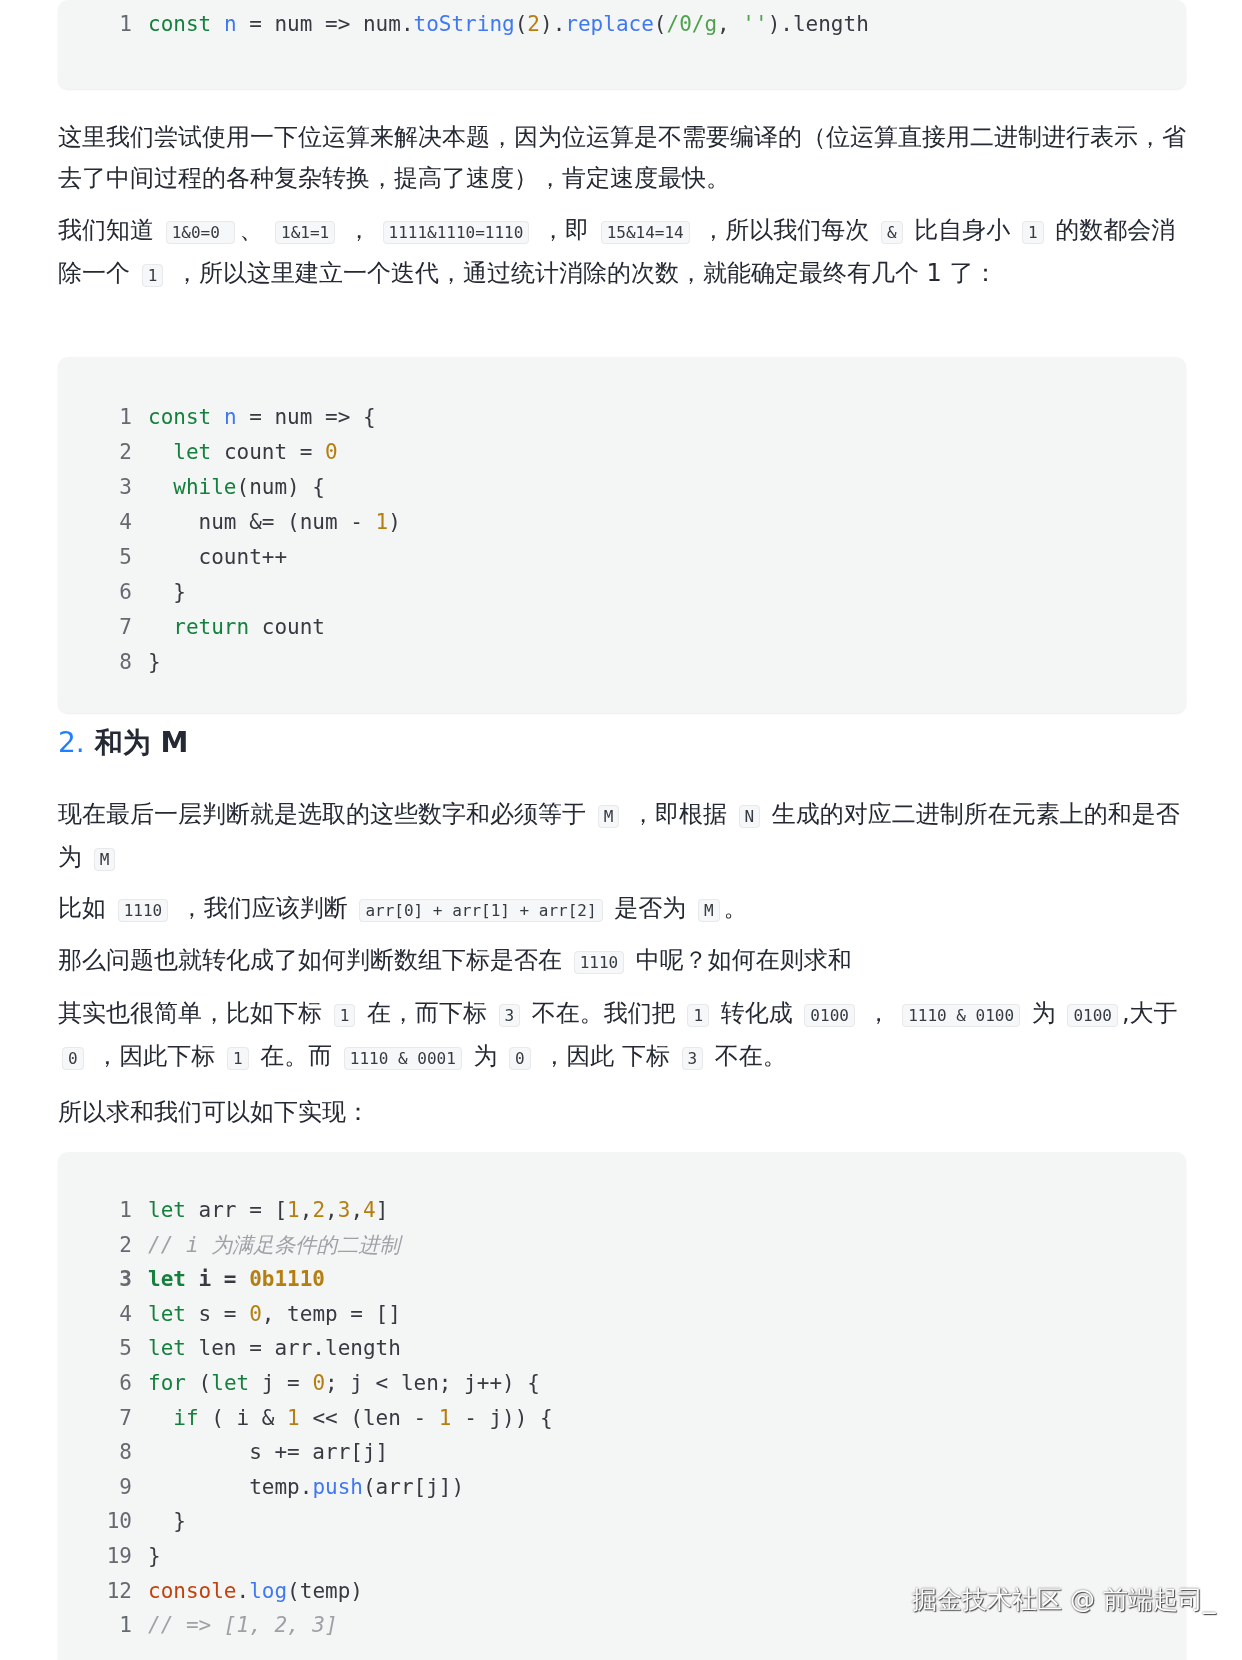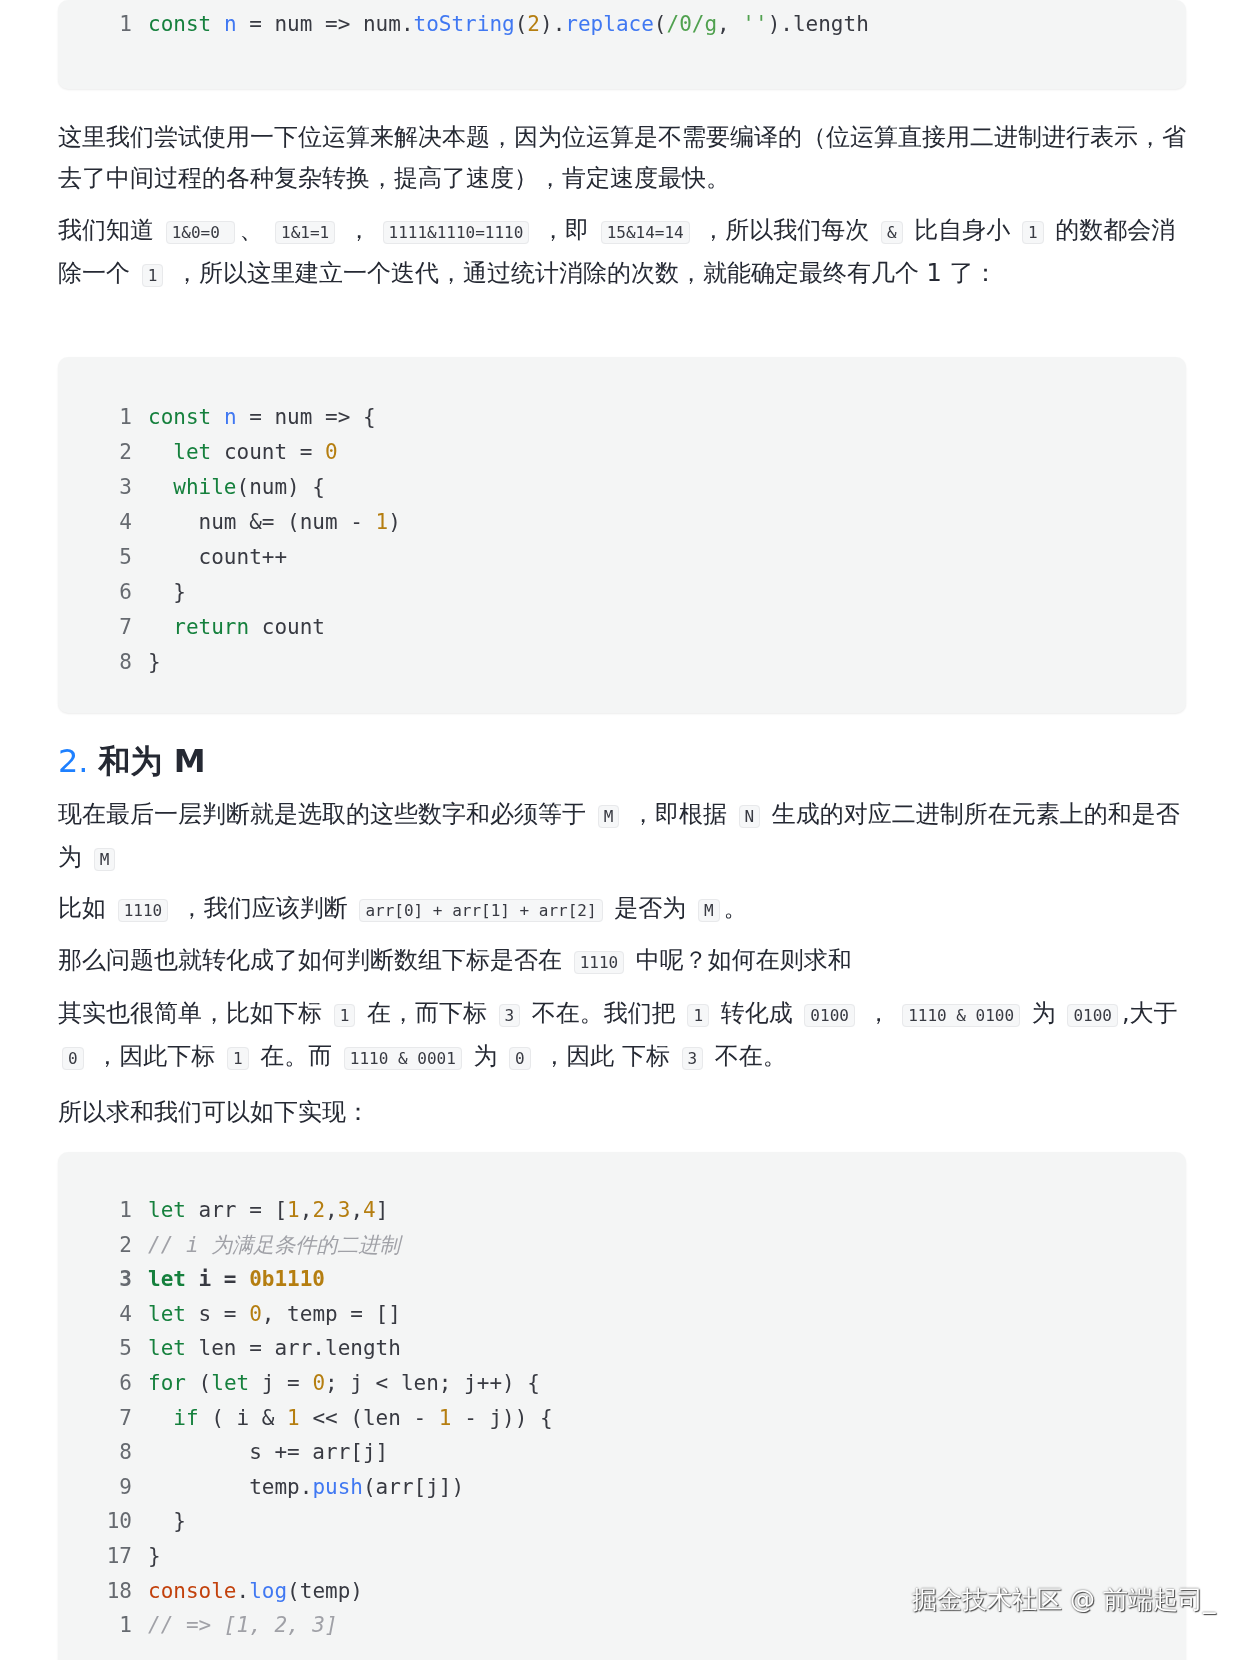--- a/index.html
+++ b/index.html
@@ -15,21 +15,21 @@
   .fn { color:#4078f2; }
   .num { color:#b57e10; }
   .str { color:#50a14f; }
   .cm { color:#a0a1a7; font-style:italic; }
   .bi { color:#c2410c; }
   .para { position:absolute; left:58px; width:1134px; font-size:24px; line-height:41px;
           color:#252933; margin:0; }
   .ic { font-family:"DejaVu Sans Mono","Liberation Mono",monospace; font-size:16px;
         background:#f6f7f8; border:1px solid #e8e9eb; border-radius:4px; padding:1px 5px;
         color:#383a42; margin:0 4px; }
-  .heading { position:absolute; left:58px; top:740px; font-size:32px; font-weight:bold; color:#252933; }
+  .heading { position:absolute; left:58px; top:724px; font-size:28px; font-weight:bold; color:#252933; }
   .heading .hnum { color:#1e80ff; font-weight:normal; margin-right:10px; }
   .watermark { position:absolute; left:912px; top:1583px; font-size:25px; color:#ffffff;
                text-shadow:0 0 2px #555, 1px 1px 1px #444; }
 </style>
 </head>
 <body>
 
 <div class="code-box" style="top:0px;height:89px;" id="cb1">
     <div class="code-line" style="top: 7px;"><span class="ln">1</span><span class="kw">const</span> <span class="fn">n</span> = num =&gt; num.<span class="fn">toString</span>(<span class="num">2</span>).<span class="fn">replace</span>(<span class="str">/0/g</span>, <span class="str">''</span>).length</div>
   </div>
@@ -63,18 +63,18 @@
     <div class="code-line" style="top: 41px;"><span class="ln">1</span><span class="kw">let</span> arr = [<span class="num">1</span>,<span class="num">2</span>,<span class="num">3</span>,<span class="num">4</span>]</div>
     <div class="code-line" style="top: 75.6px;"><span class="ln">2</span><span class="cm">// i 为满足条件的二进制</span></div>
     <div class="code-line" style="top: 110.2px; font-weight: bold;"><span class="ln">3</span><span class="kw">let</span> i = <span class="num">0b1110</span></div>
     <div class="code-line" style="top: 144.8px;"><span class="ln">4</span><span class="kw">let</span> s = <span class="num">0</span>, temp = []</div>
     <div class="code-line" style="top: 179.4px;"><span class="ln">5</span><span class="kw">let</span> len = arr.length</div>
     <div class="code-line" style="top: 214px;"><span class="ln">6</span><span class="kw">for</span> (<span class="kw">let</span> j = <span class="num">0</span>; j &lt; len; j++) {</div>
     <div class="code-line" style="top: 248.6px;"><span class="ln">7</span>  <span class="kw">if</span> ( i &amp; <span class="num">1</span> &lt;&lt; (len - <span class="num">1</span> - j)) {</div>
     <div class="code-line" style="top: 283.2px;"><span class="ln">8</span>        s += arr[j]</div>
     <div class="code-line" style="top: 317.8px;"><span class="ln">9</span>        temp.<span class="fn">push</span>(arr[j])</div>
     <div class="code-line" style="top: 352.4px;"><span class="ln">10</span>  }</div>
-    <div class="code-line" style="top: 387px;"><span class="ln">17</span>}</div>
-    <div class="code-line" style="top: 421.6px;"><span class="ln">18</span><span class="bi">console</span>.<span class="fn">log</span>(temp)</div>
+    <div class="code-line" style="top: 387px;"><span class="ln">19</span>}</div>
+    <div class="code-line" style="top: 421.6px;"><span class="ln">12</span><span class="bi">console</span>.<span class="fn">log</span>(temp)</div>
     <div class="code-line" style="top: 456.2px;"><span class="ln">1</span><span class="cm">// =&gt; [1, 2, 3]</span></div>
   </div>
 
 <div class="watermark">掘金技术社区 @ 前端起司_</div>
 
 </body></html>

